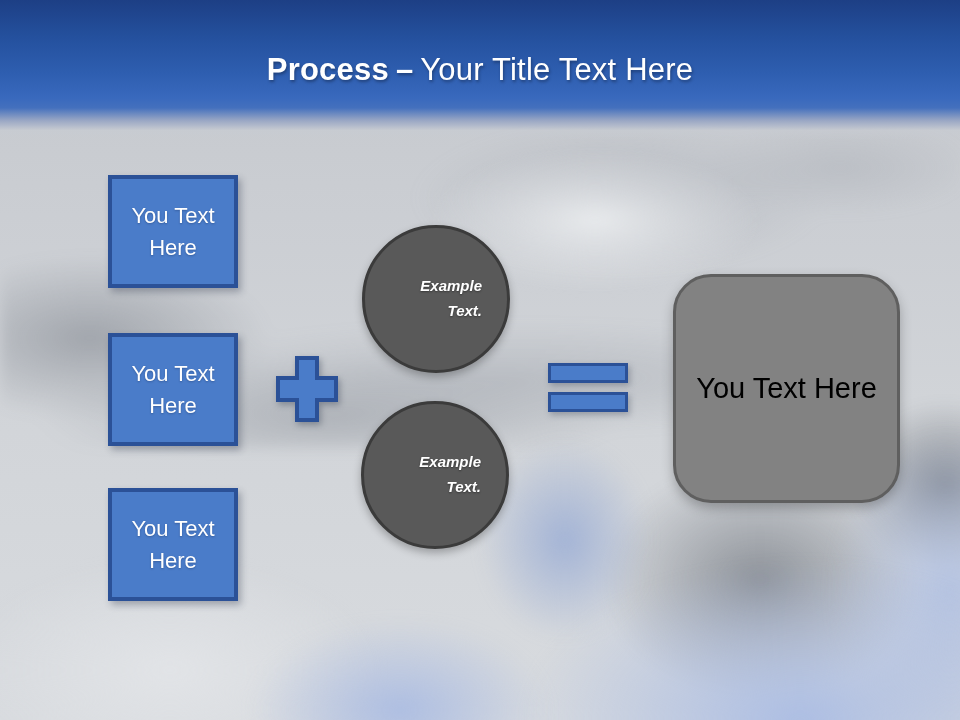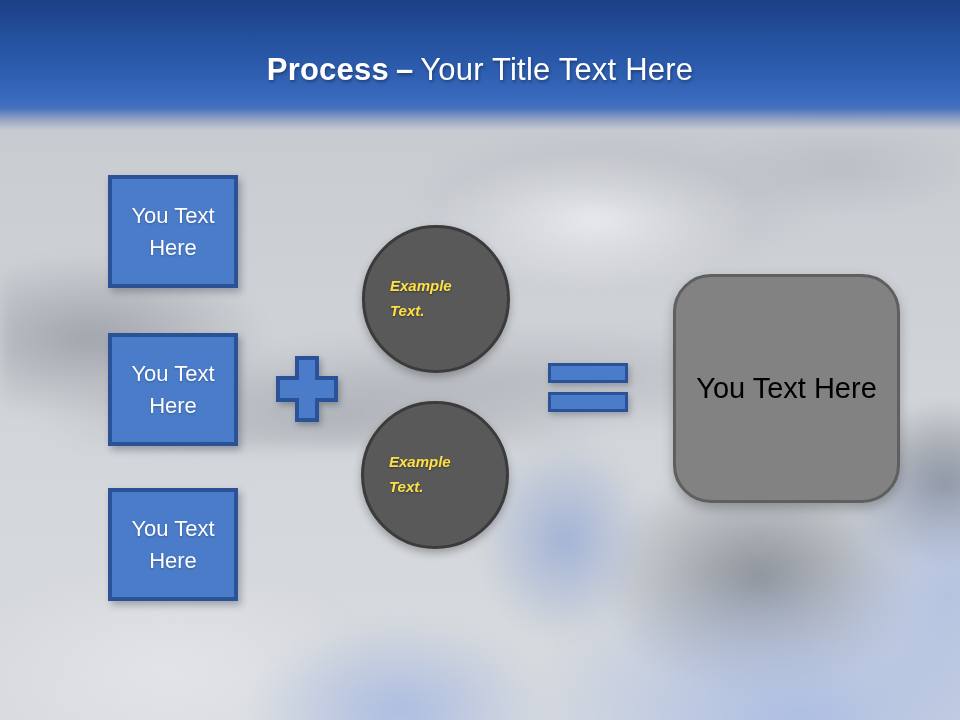--- a/index.html
+++ b/index.html
@@ -103,22 +103,22 @@
   .plus { position:absolute; left:276px; top:356px; width:62px; height:66px; z-index:2;
           filter:drop-shadow(2px 3px 3px rgba(35,45,65,.35)); }
 
   
   .circle {
     position:absolute; width:148px; height:148px; z-index:2;
     background:var(--circle-fill);
     border:3px solid var(--circle-border);
     border-radius:50%; box-sizing:border-box;
     display:flex; align-items:center; justify-content:center;
-    color:#fde047; font-weight:bold; font-style:italic;
-    font-size:15px; line-height:1.65; text-align:left;
+    color:#ffffff; font-weight:bold; font-style:italic;
+    font-size:15px; line-height:1.65; text-align:right;
     box-shadow:0 4px 9px rgba(0,0,0,.28);
     text-shadow:0 1px 2px rgba(0,0,0,.4);
   }
   .circle span { display:block; width:92px; }
   .c1 { left:362px; top:225px; }
   .c2 { left:361px; top:401px; }
 
   
   .equals { position:absolute; left:548px; top:363px; z-index:2;
             filter:drop-shadow(2px 3px 3px rgba(35,45,65,.3)); }

